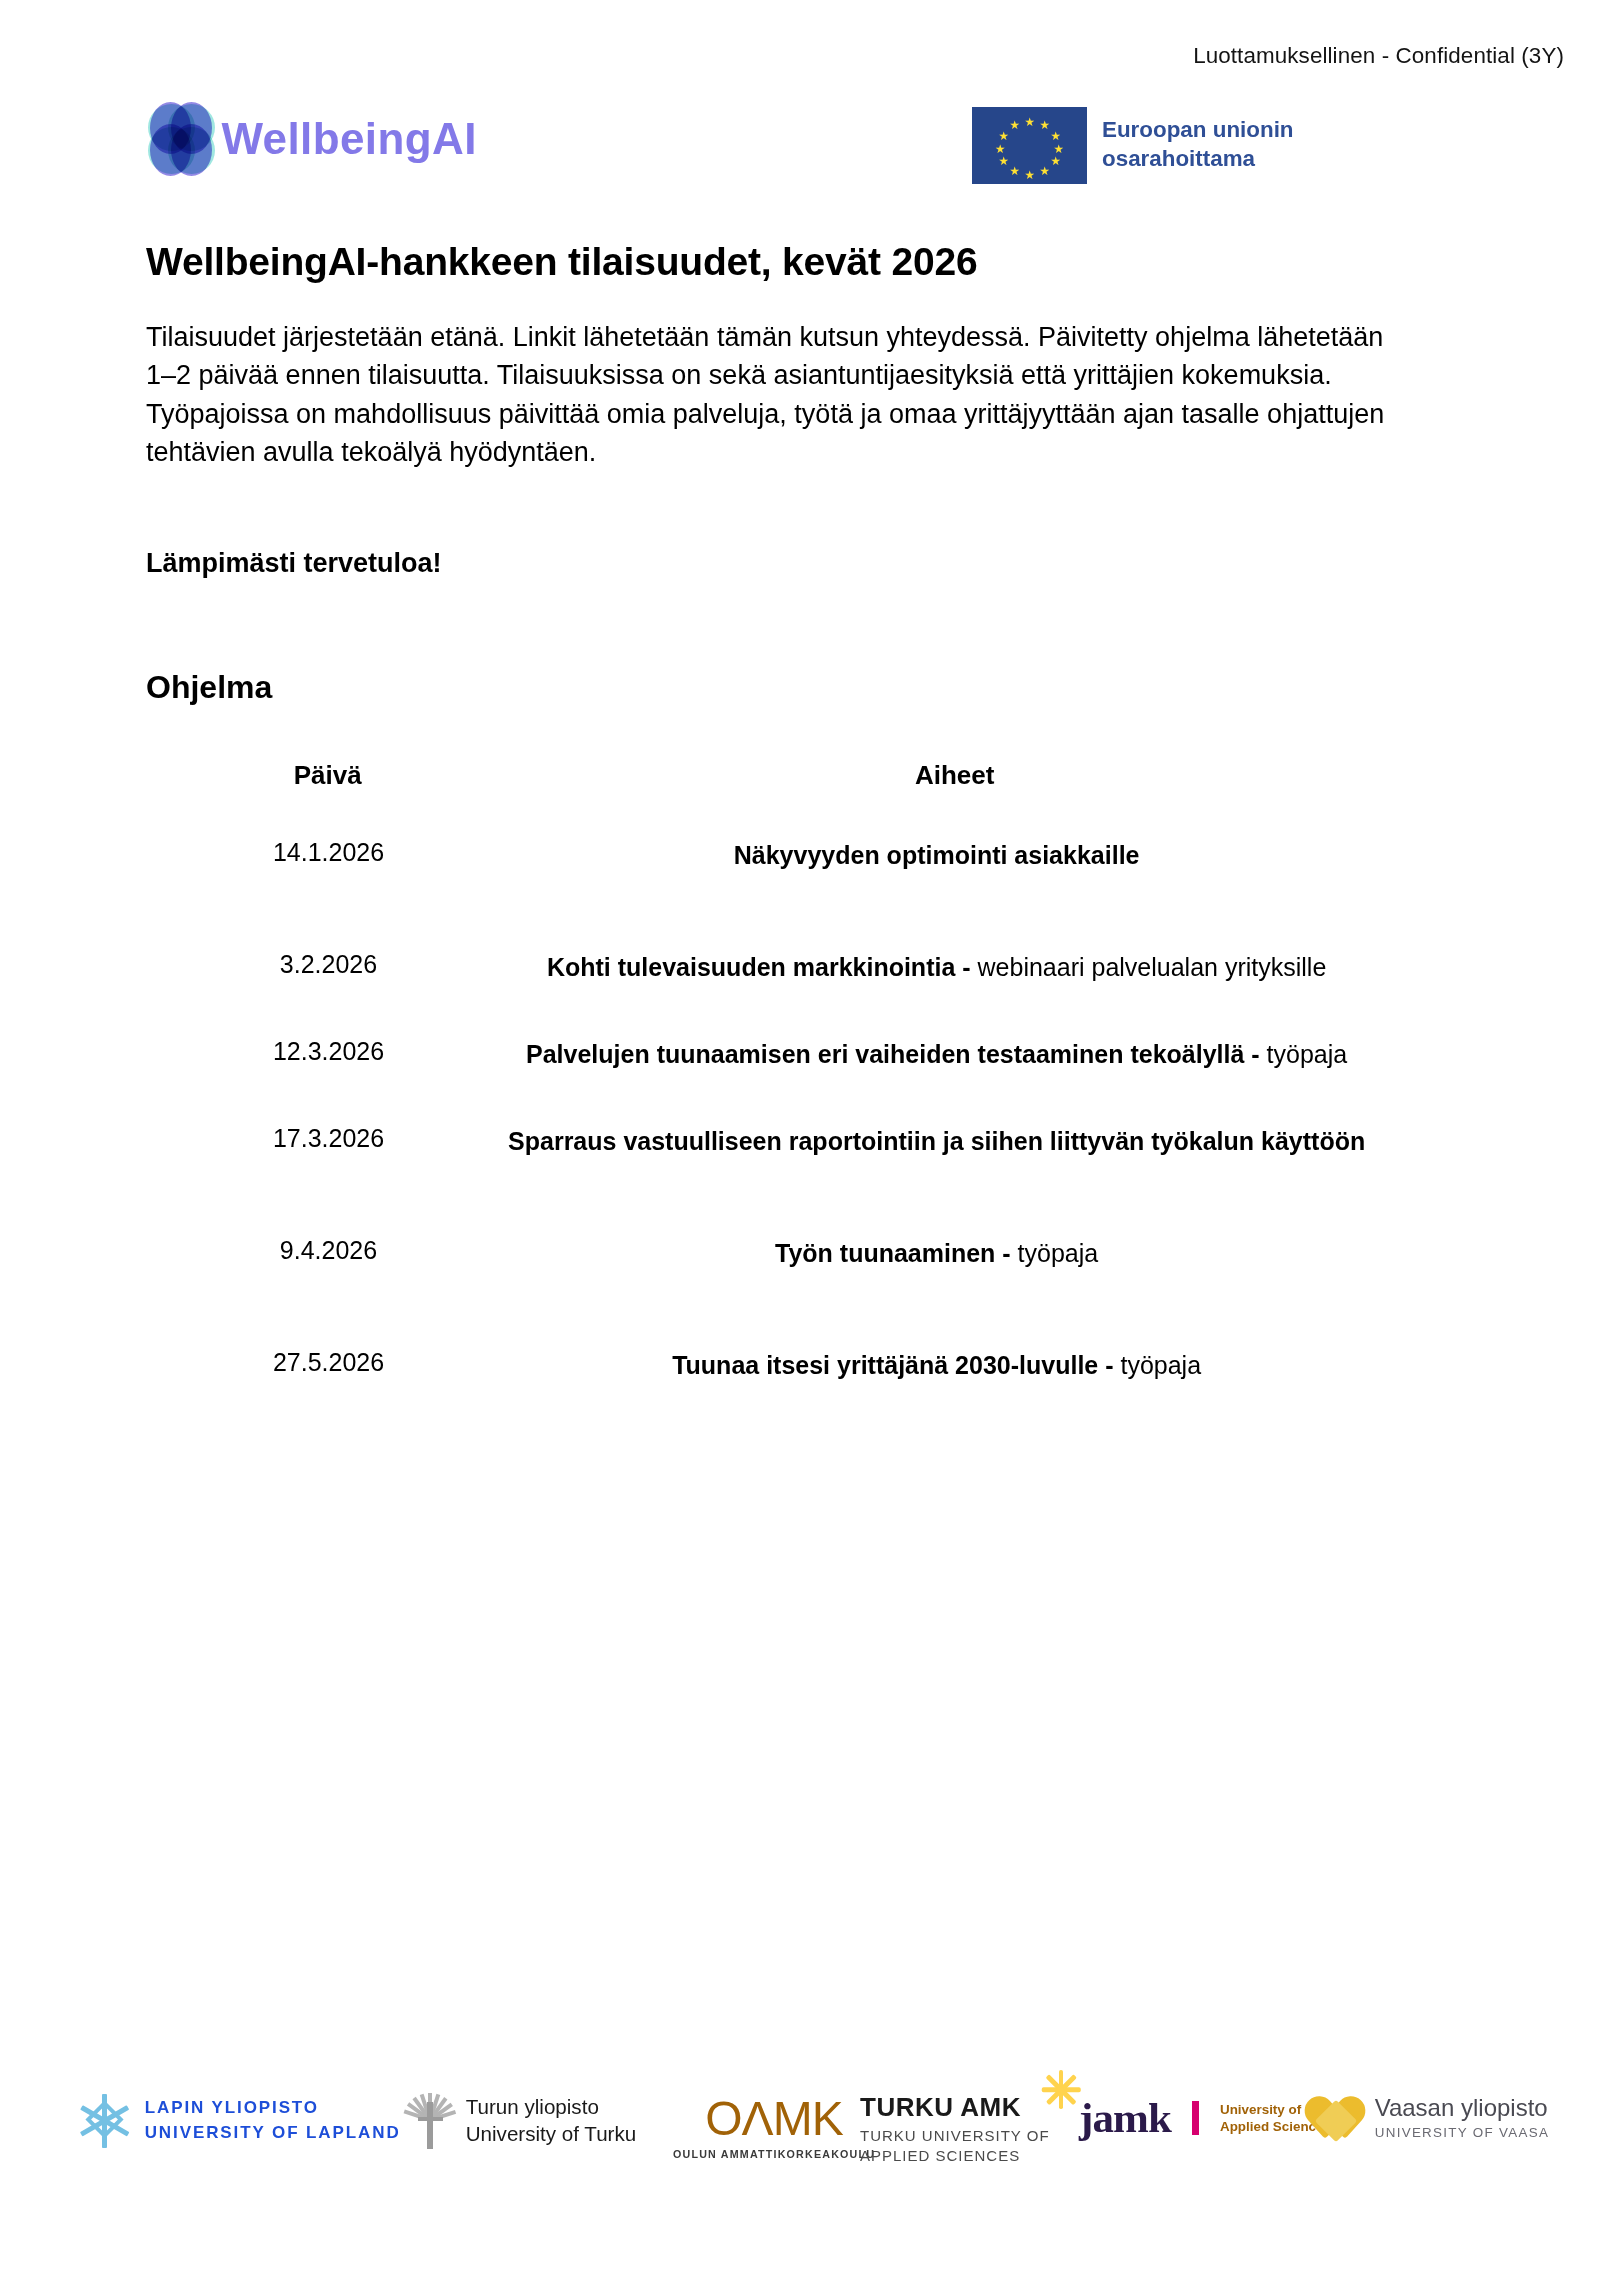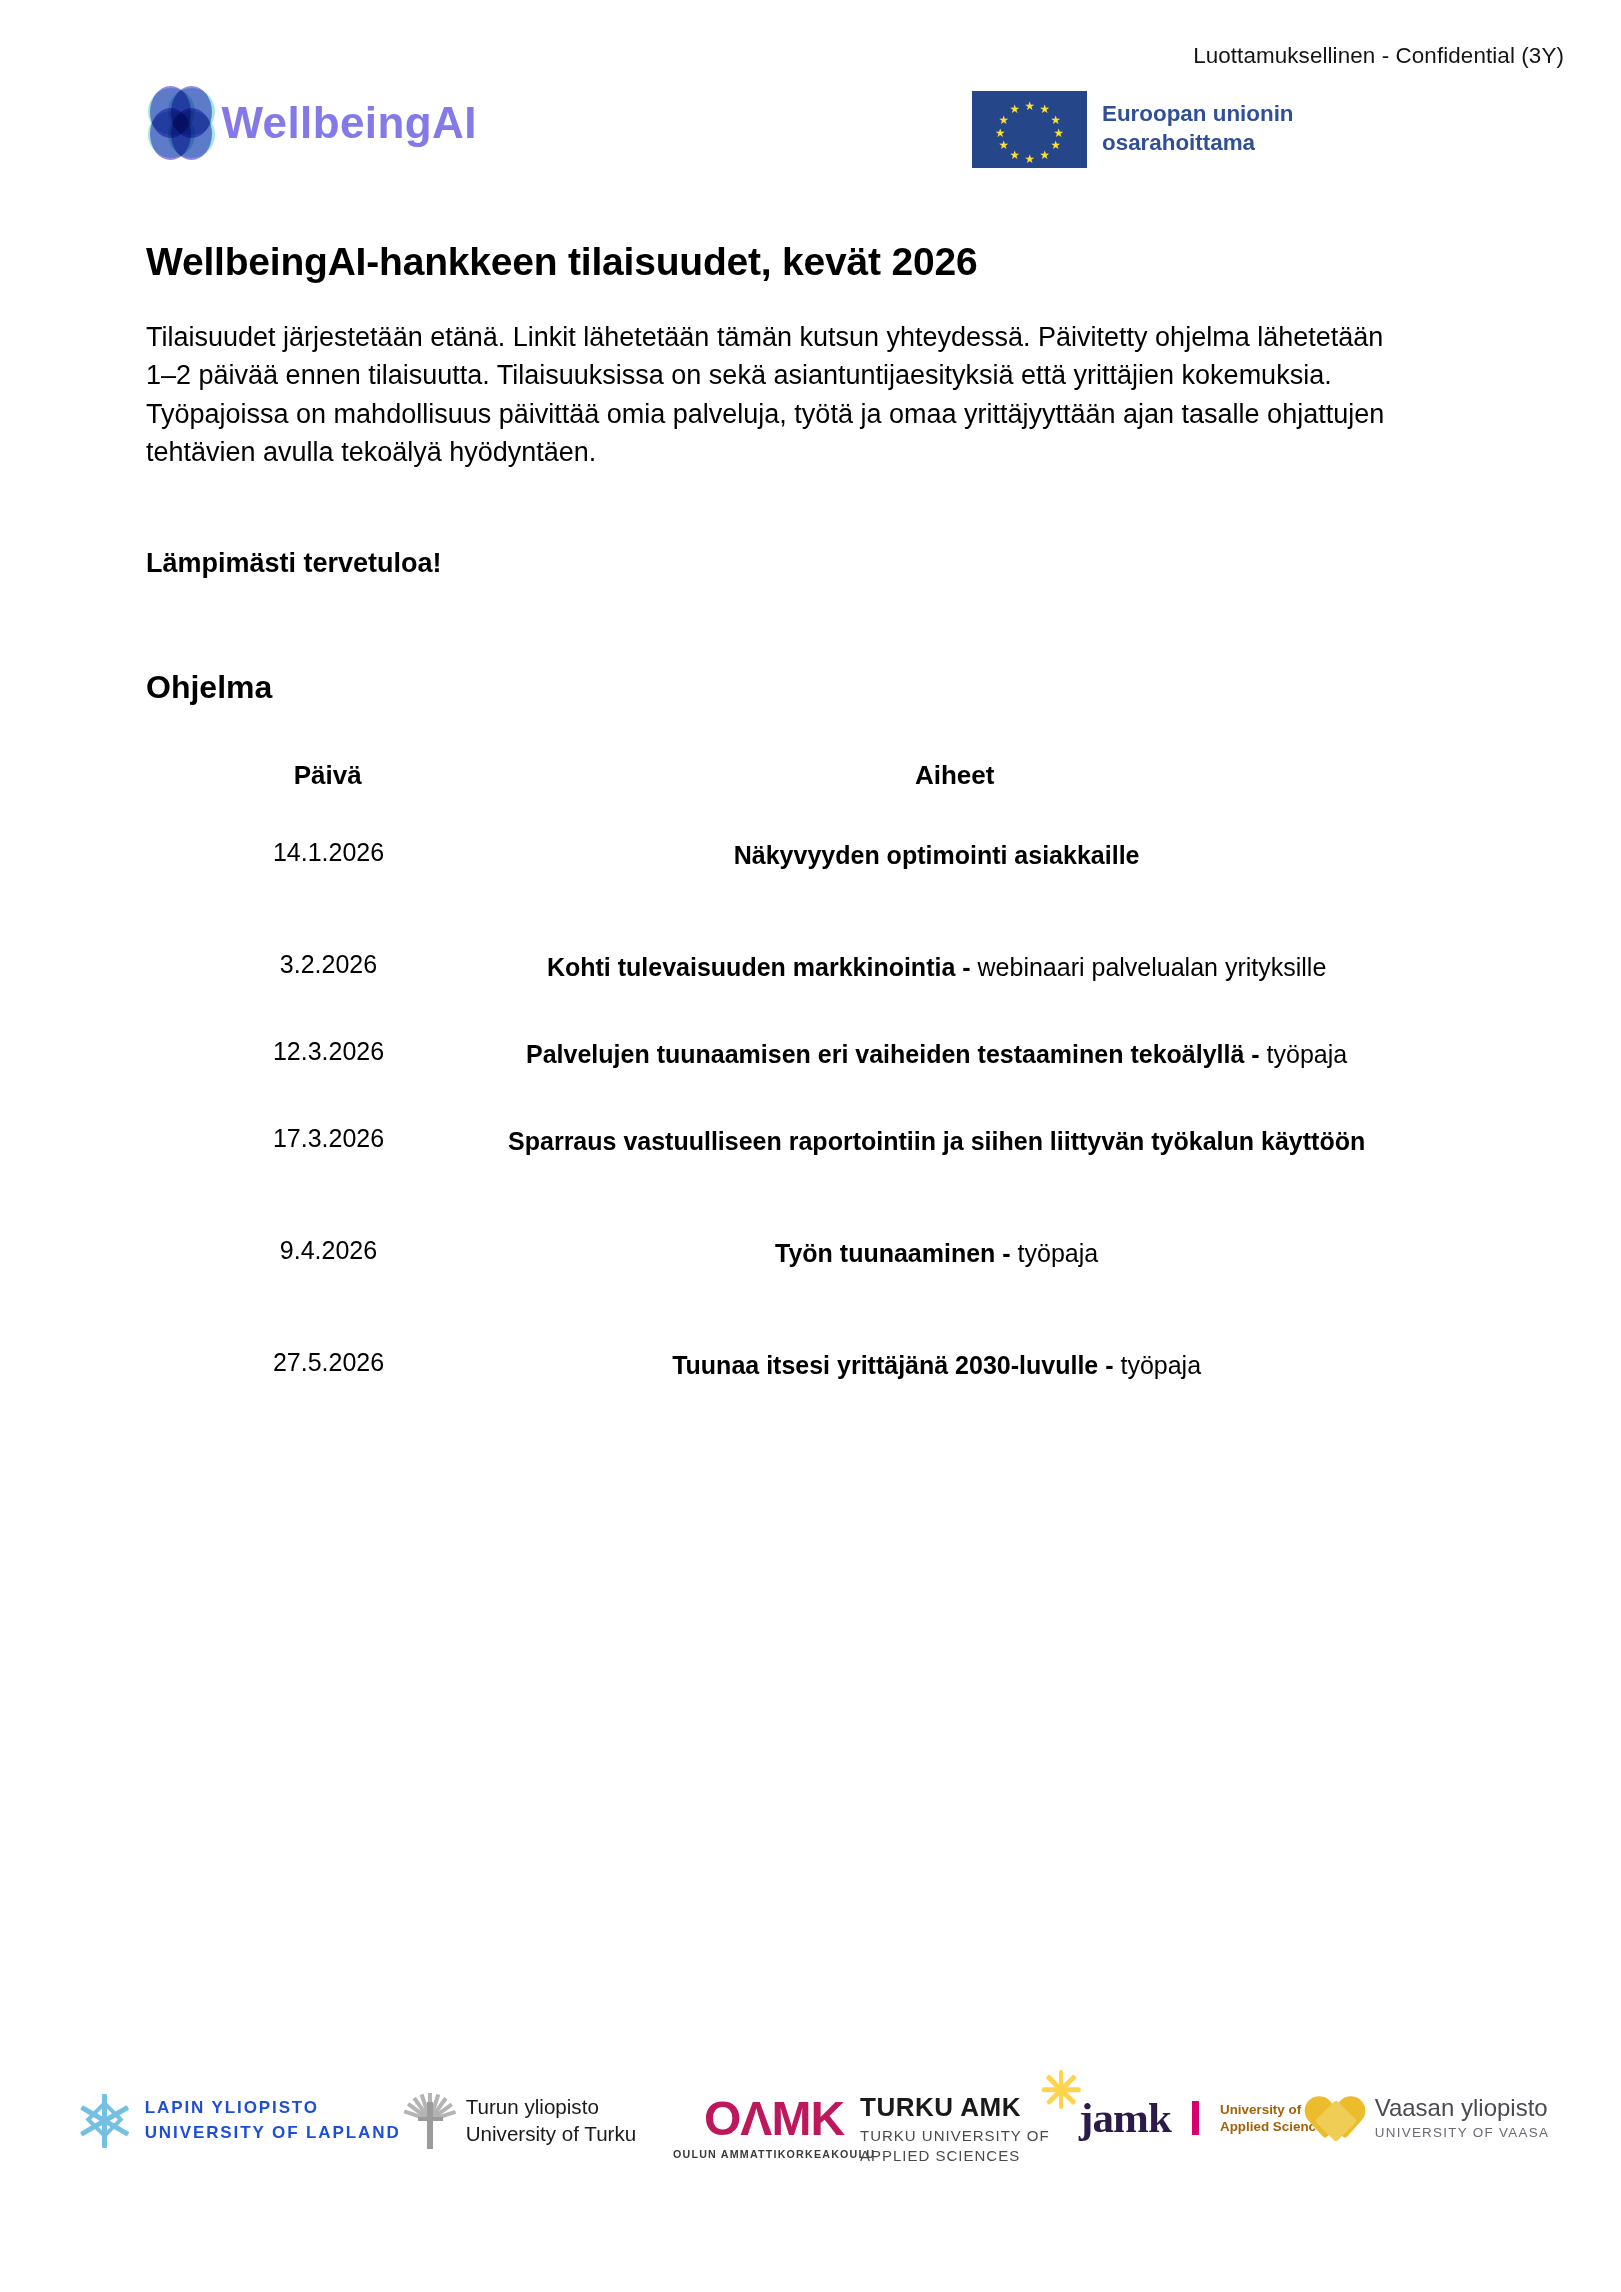--- a/index.html
+++ b/index.html
@@ -23,21 +23,21 @@
     right: 57px;
     font-size: 22.4px;
     color: #141414;
     letter-spacing: 0.1px;
     white-space: nowrap;
   }
 
   
   .logo-row {
     position: absolute;
-    top: 86px;
+    top: 102px;
     left: 0;
     width: 100%;
     height: 99px;
   }
 
   .wb-logo {
     position: absolute;
     left: 146px;
     top: 0px;
     display: flex;
@@ -254,22 +254,22 @@
     line-height: 1.3;
     color: #1a1a1a;
     white-space: nowrap;
   }
 
   
   .oamk { left: 673px; top: 16px; }
   .oamk-wrap { display: flex; flex-direction: column; align-items: center; }
   .oamk-word {
     font-size: 48px;
-    font-weight: bold;
-    color: #be185d;
+    font-weight: normal;
+    color: #a16207;
     letter-spacing: -0.9px;
     line-height: 1;
     white-space: nowrap;
   }
   .oamk-sub {
     font-size: 10.7px;
     font-weight: bold;
     color: #3a3a3a;
     letter-spacing: 1.2px;
     margin-top: 5.4px;

